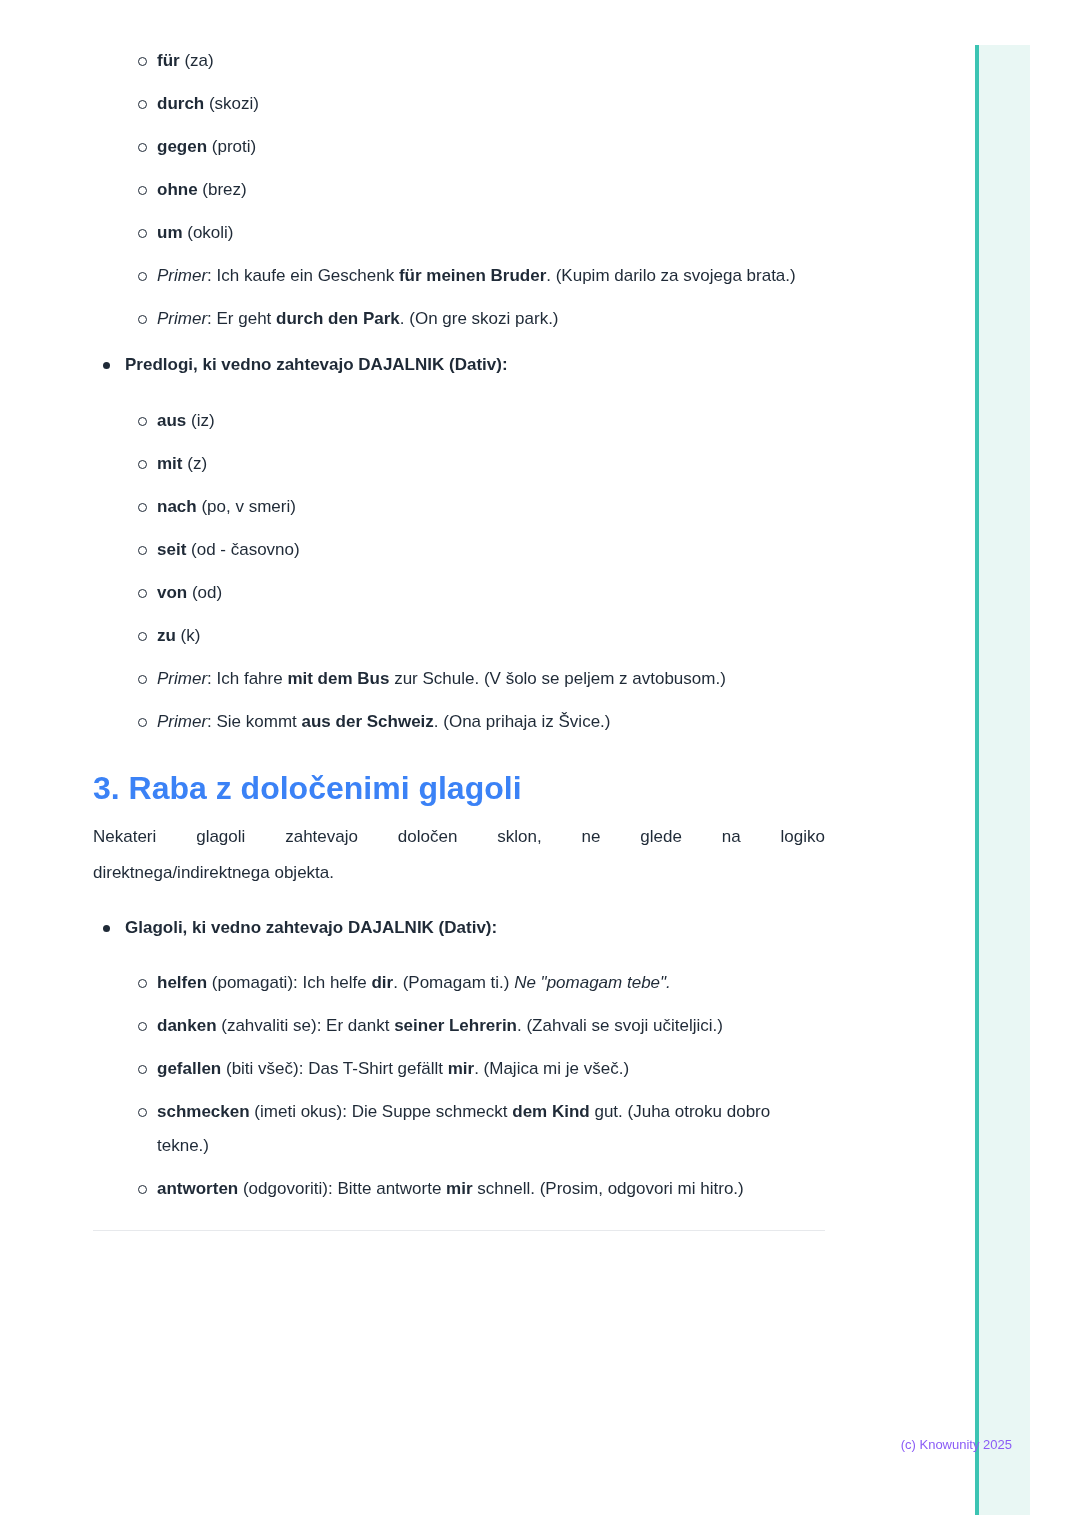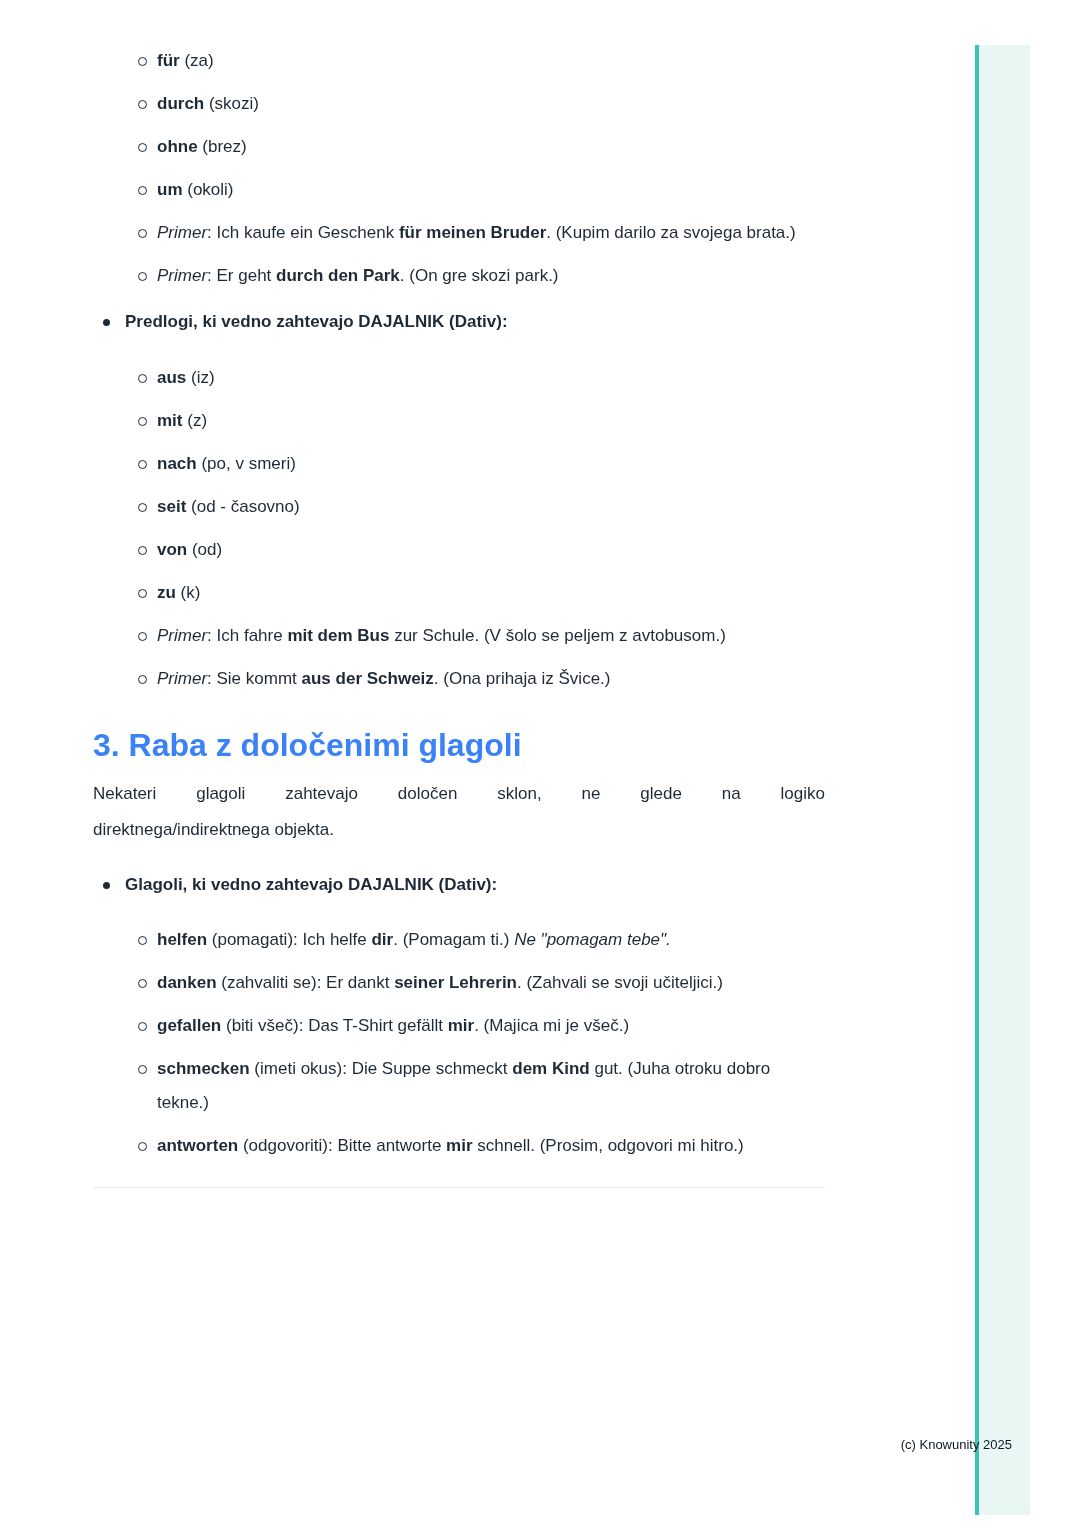--- a/index.html
+++ b/index.html
@@ -78,36 +78,37 @@
     border: none;
     border-top: 1px solid #e7e9ec;
     margin-top: 24px;
   }
 
   .footer {
     position: absolute;
     top: 1437px;
     right: 68px;
     font-size: 13px;
-    color: #0f172a;
+    color: #8b5cf6;
   }
 
   .b { font-weight: 700; }
   .i { font-style: italic; }
 </style>
 </head>
 <body>
 
 <div class="edge-band"></div>
 
 <main class="content">
 
   <ul class="lv2">
     <li><span class="b">für</span><span> (za)</span></li>
     <li><span class="b">durch</span><span> (skozi)</span></li>
+    <li><span class="b">gegen</span><span> (proti)</span></li>
     <li><span class="b">ohne</span><span> (brez)</span></li>
     <li><span class="b">um</span><span> (okoli)</span></li>
     <li><span class="i">Primer</span><span>: Ich kaufe ein Geschenk </span><span class="b">für meinen Bruder</span><span>. (Kupim darilo za svojega brata.)</span></li>
     <li><span class="i">Primer</span><span>: Er geht </span><span class="b">durch den Park</span><span>. (On gre skozi park.)</span></li>
   </ul>
 
   <ul class="lv1 dativ-heading">
     <li><span class="b">Predlogi, ki vedno zahtevajo DAJALNIK (Dativ):</span></li>
   </ul>
 

